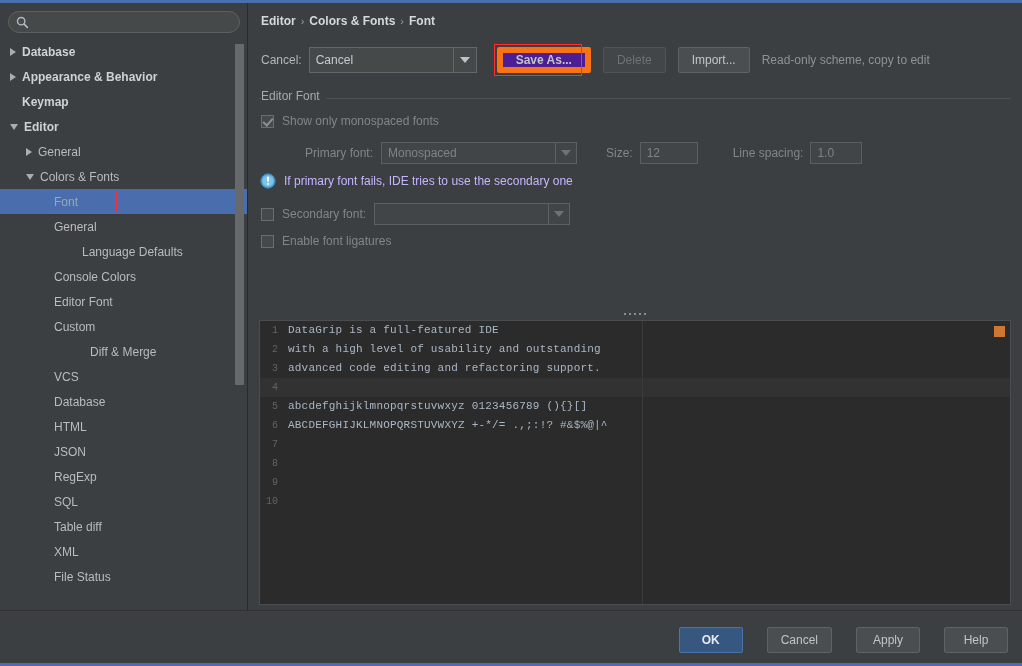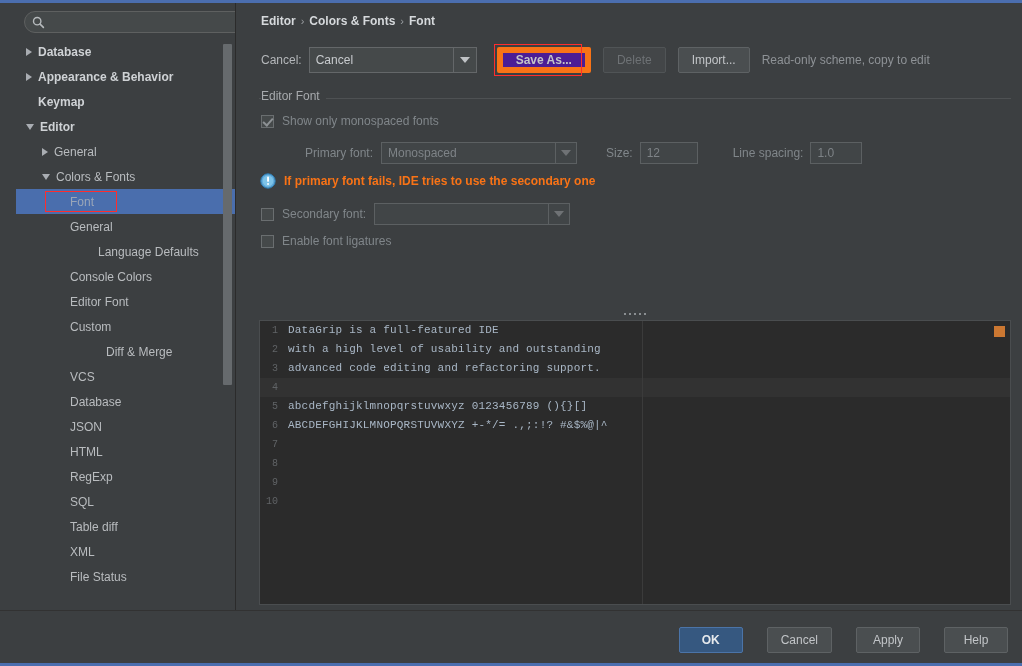--- a/index.html
+++ b/index.html
@@ -20,22 +20,22 @@
   }
 
   
   .top-accent {
     position: absolute; left: 0; top: 0; width: 1022px; height: 3px;
     background: #4b6eaf;
   }
 
   
   .sidebar {
-    position: absolute; left: 16px; top: 3px;
-    width: 220px; height: 607px;
+    position: absolute; left: 0; top: 3px;
+    width: 248px; height: 607px;
     background: #3c3f41;
     border-right: 1px solid #2b2b2b;
     overflow: hidden;
   }
   .search-wrap {
     position: absolute; left: 8px; top: 8px;
     width: 232px; height: 22px;
   }
   .search-box {
     width: 100%; height: 100%;
@@ -392,25 +392,25 @@
         <div class="tree-row" style="padding-left: 42px;">
           <span class="arrow none"></span>
           <span class="tree-label">VCS</span>
         </div>
         <div class="tree-row" style="padding-left: 42px;">
           <span class="arrow none"></span>
           <span class="tree-label">Database</span>
         </div>
         <div class="tree-row" style="padding-left: 42px;">
           <span class="arrow none"></span>
+          <span class="tree-label">HTML</span>
+        </div>
+        <div class="tree-row" style="padding-left: 42px;">
+          <span class="arrow none"></span>
           <span class="tree-label">JSON</span>
-        </div>
-        <div class="tree-row" style="padding-left: 42px;">
-          <span class="arrow none"></span>
-          <span class="tree-label">HTML</span>
         </div>
         <div class="tree-row" style="padding-left: 42px;">
           <span class="arrow none"></span>
           <span class="tree-label">RegExp</span>
         </div>
         <div class="tree-row" style="padding-left: 42px;">
           <span class="arrow none"></span>
           <span class="tree-label">SQL</span>
         </div>
         <div class="tree-row" style="padding-left: 42px;">
@@ -490,21 +490,21 @@
 
     <div style="position:absolute; left:11px; top:170px; display:flex; align-items:center;">
       <span class="info-icon">
         <svg width="16" height="16" viewBox="0 0 16 16">
           <circle cx="8" cy="8" r="7.2" fill="#5fa8d8" stroke="#2f7fb5" stroke-width="1"></circle>
           <circle cx="8" cy="8" r="5.4" fill="#7dc3e8"></circle>
           <rect x="7.1" y="3.6" width="1.9" height="5.2" rx="0.9" fill="#ffffff"></rect>
           <rect x="7.1" y="10" width="1.9" height="1.9" rx="0.9" fill="#ffffff"></rect>
         </svg>
       </span>
-      <span style="margin-left:8px; color:#f97316;font-weight:bold;">If primary font fails, IDE tries to use the secondary one</span>
+      <span style="margin-left:8px; color:#c4b5fd;">If primary font fails, IDE tries to use the secondary one</span>
     </div>
 
     <div class="chk-row" style="left:12px; top:200px;">
       <span class="chk"></span>
       <span class="chk-label">Secondary font:</span>
       <div class="combo-dis" style="margin-left:8px;">
         <span class="combo-text"></span>
         <span class="combo-arrow">
             <i class="caret-down disabled"></i>
           </span>

